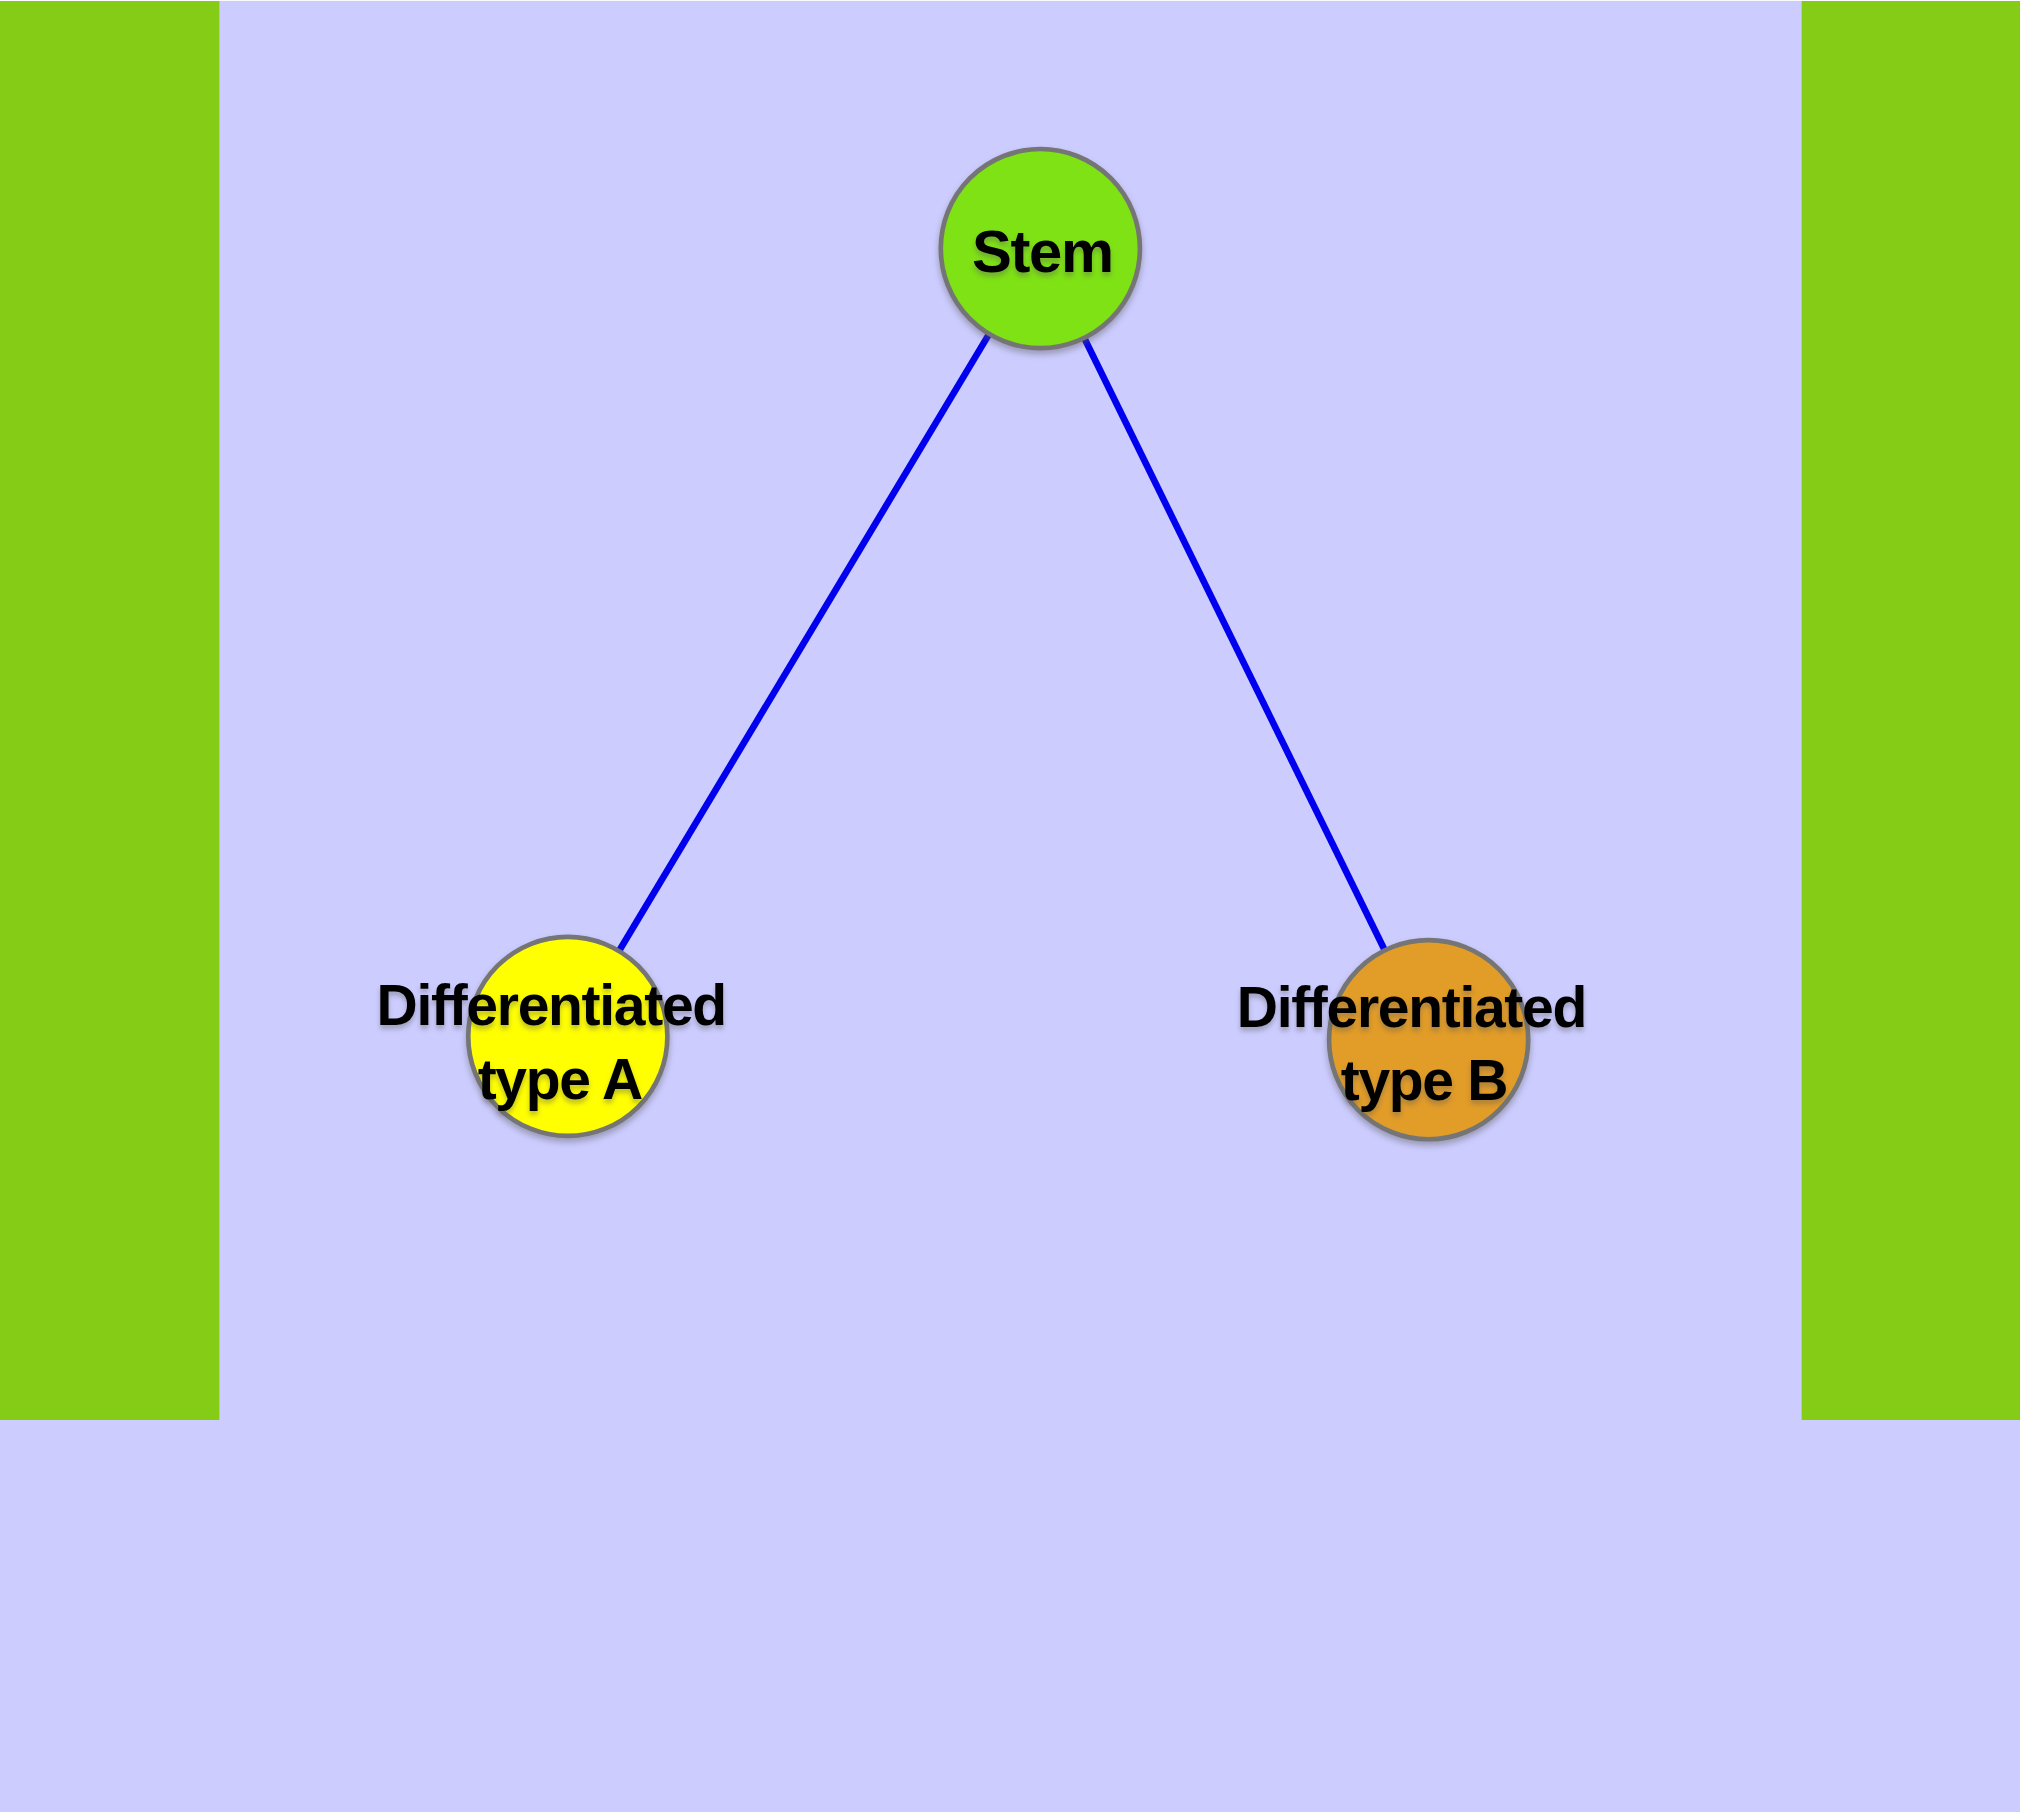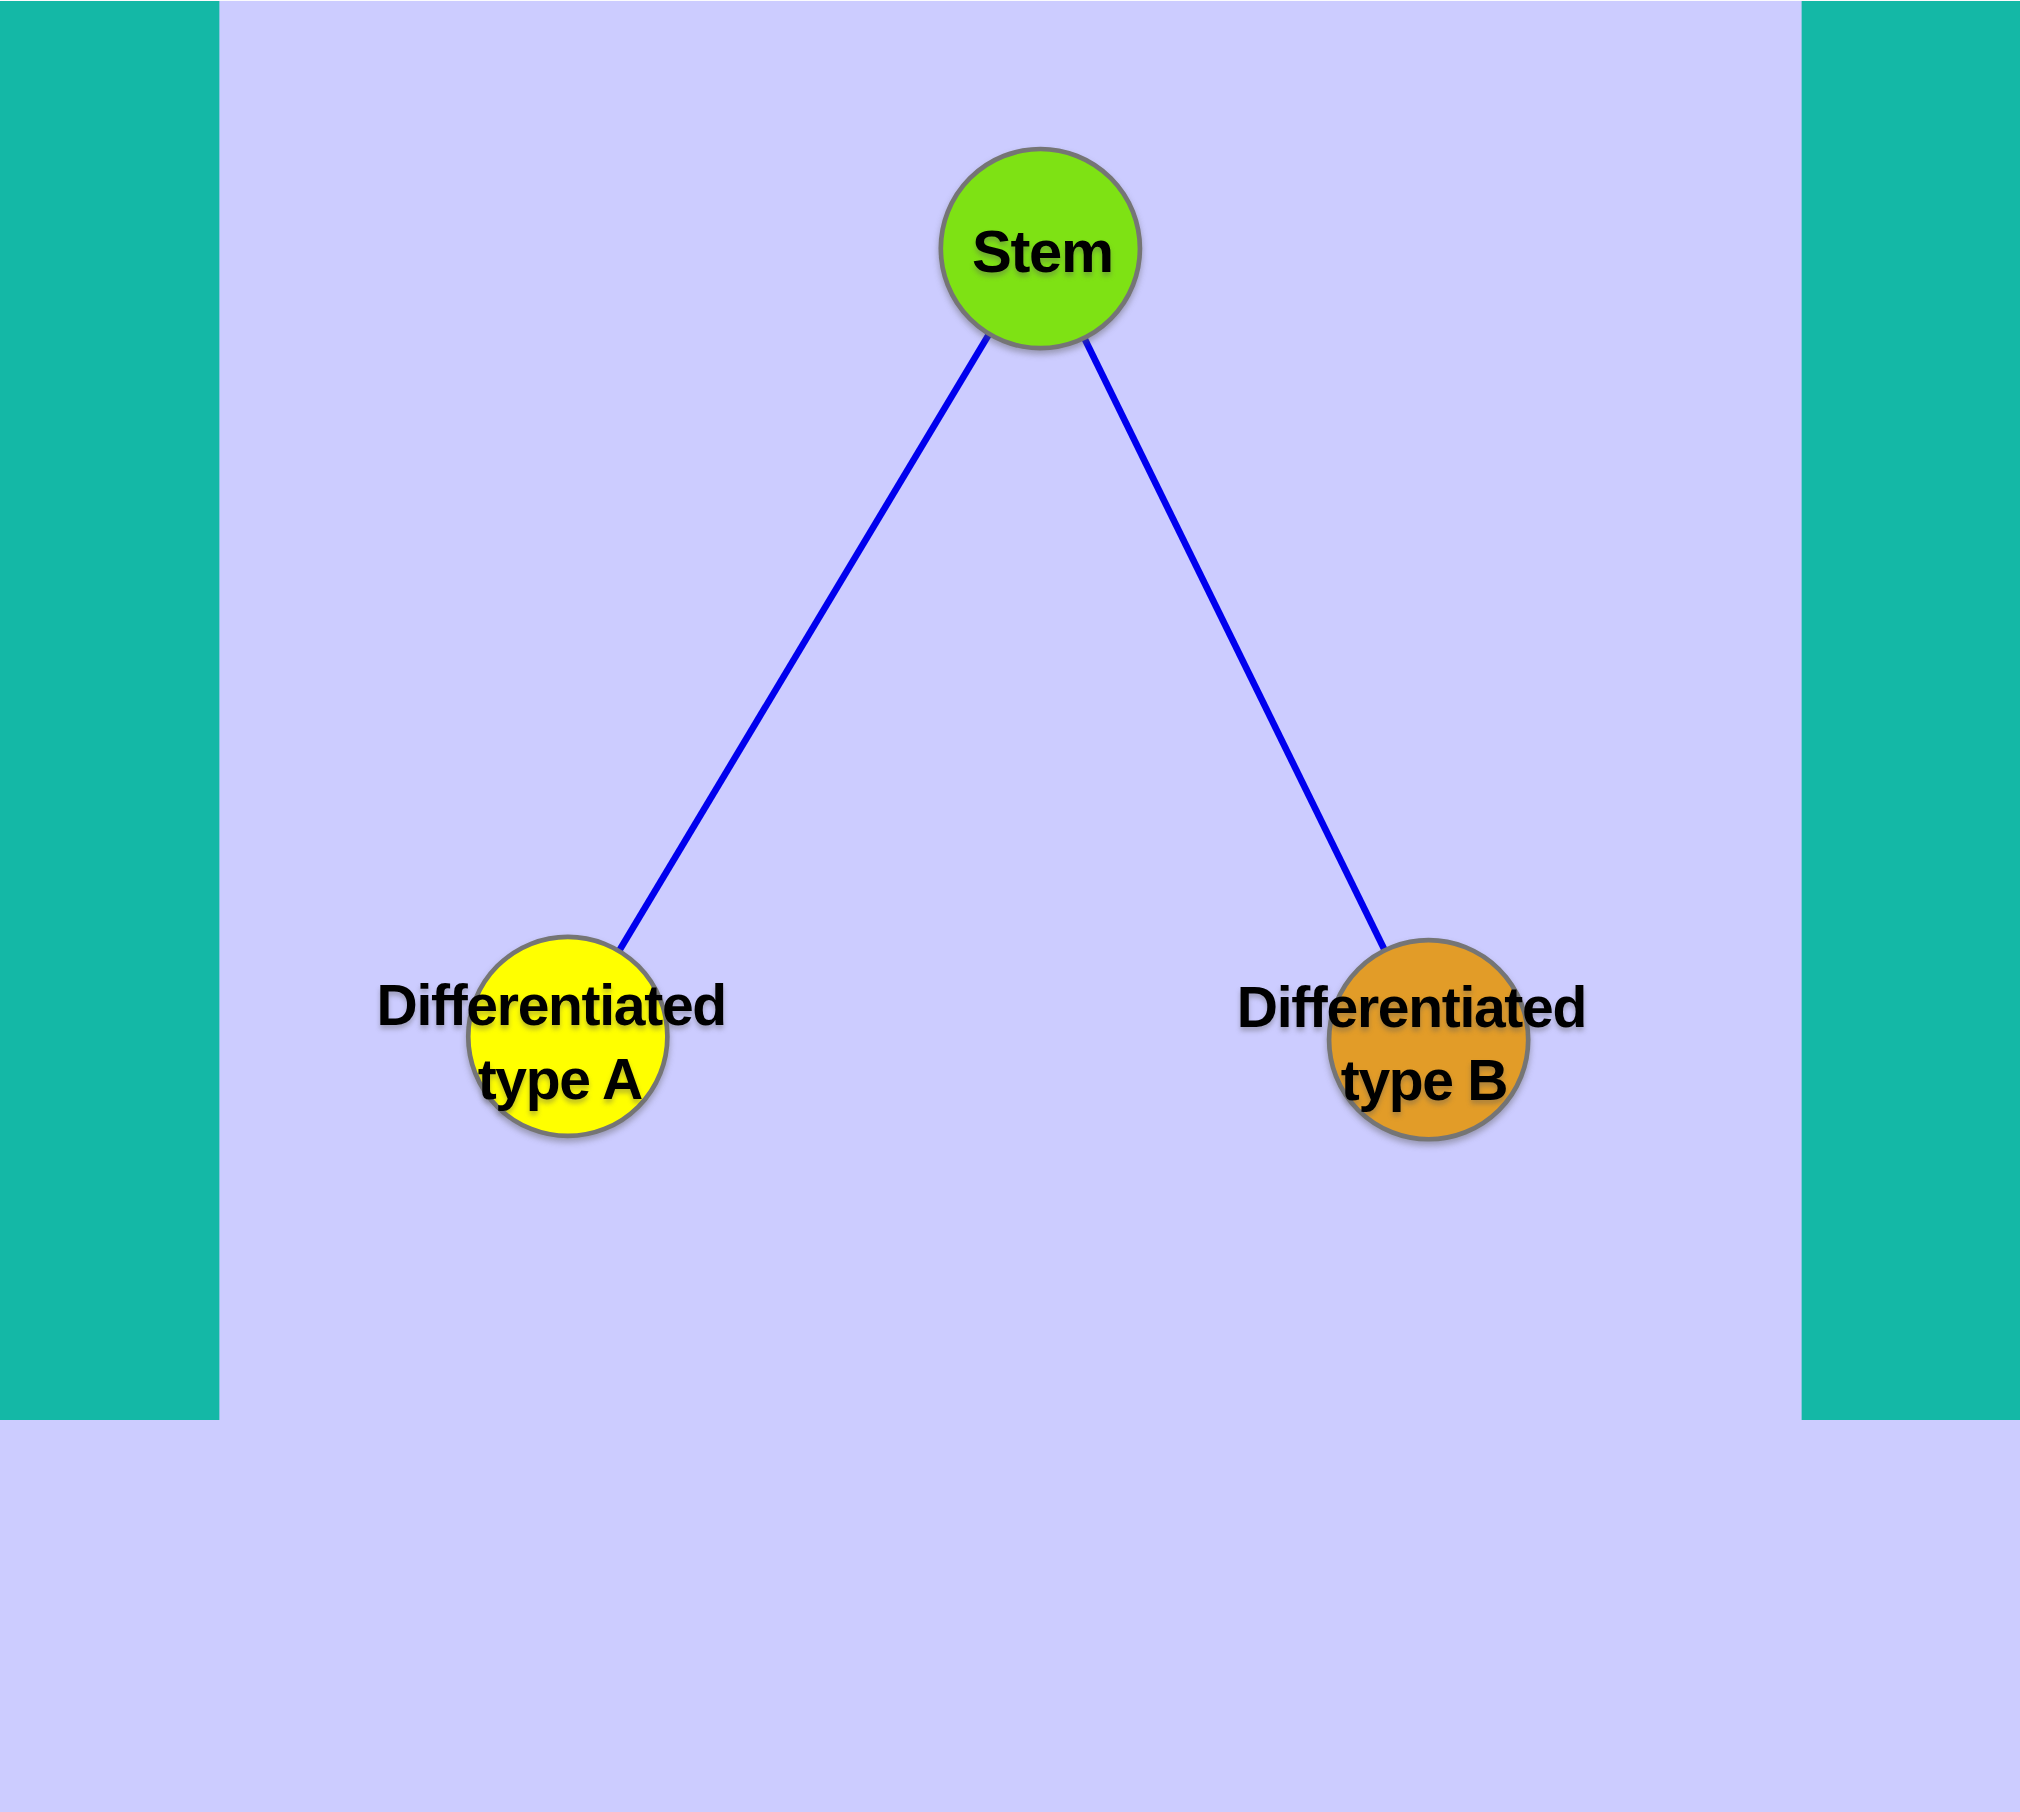--- a/index.html
+++ b/index.html
@@ -4,21 +4,21 @@
 <style>
   html, body {
     margin: 0;
     padding: 0;
     background: #CCCCFF;
   }
   .canvas-wrap {
     position: relative;
     width: 2021px;
     height: 1420px;
-    background: #14b8a6;
+    background: #84cc16;
     border-top: 1.7px solid #fbfbfd;
     box-sizing: border-box;
     overflow: hidden;
     font-family: "Liberation Sans", sans-serif;
   }
   svg.diagram {
     display: block;
     width: 100%;
     height: 100%;
   }

